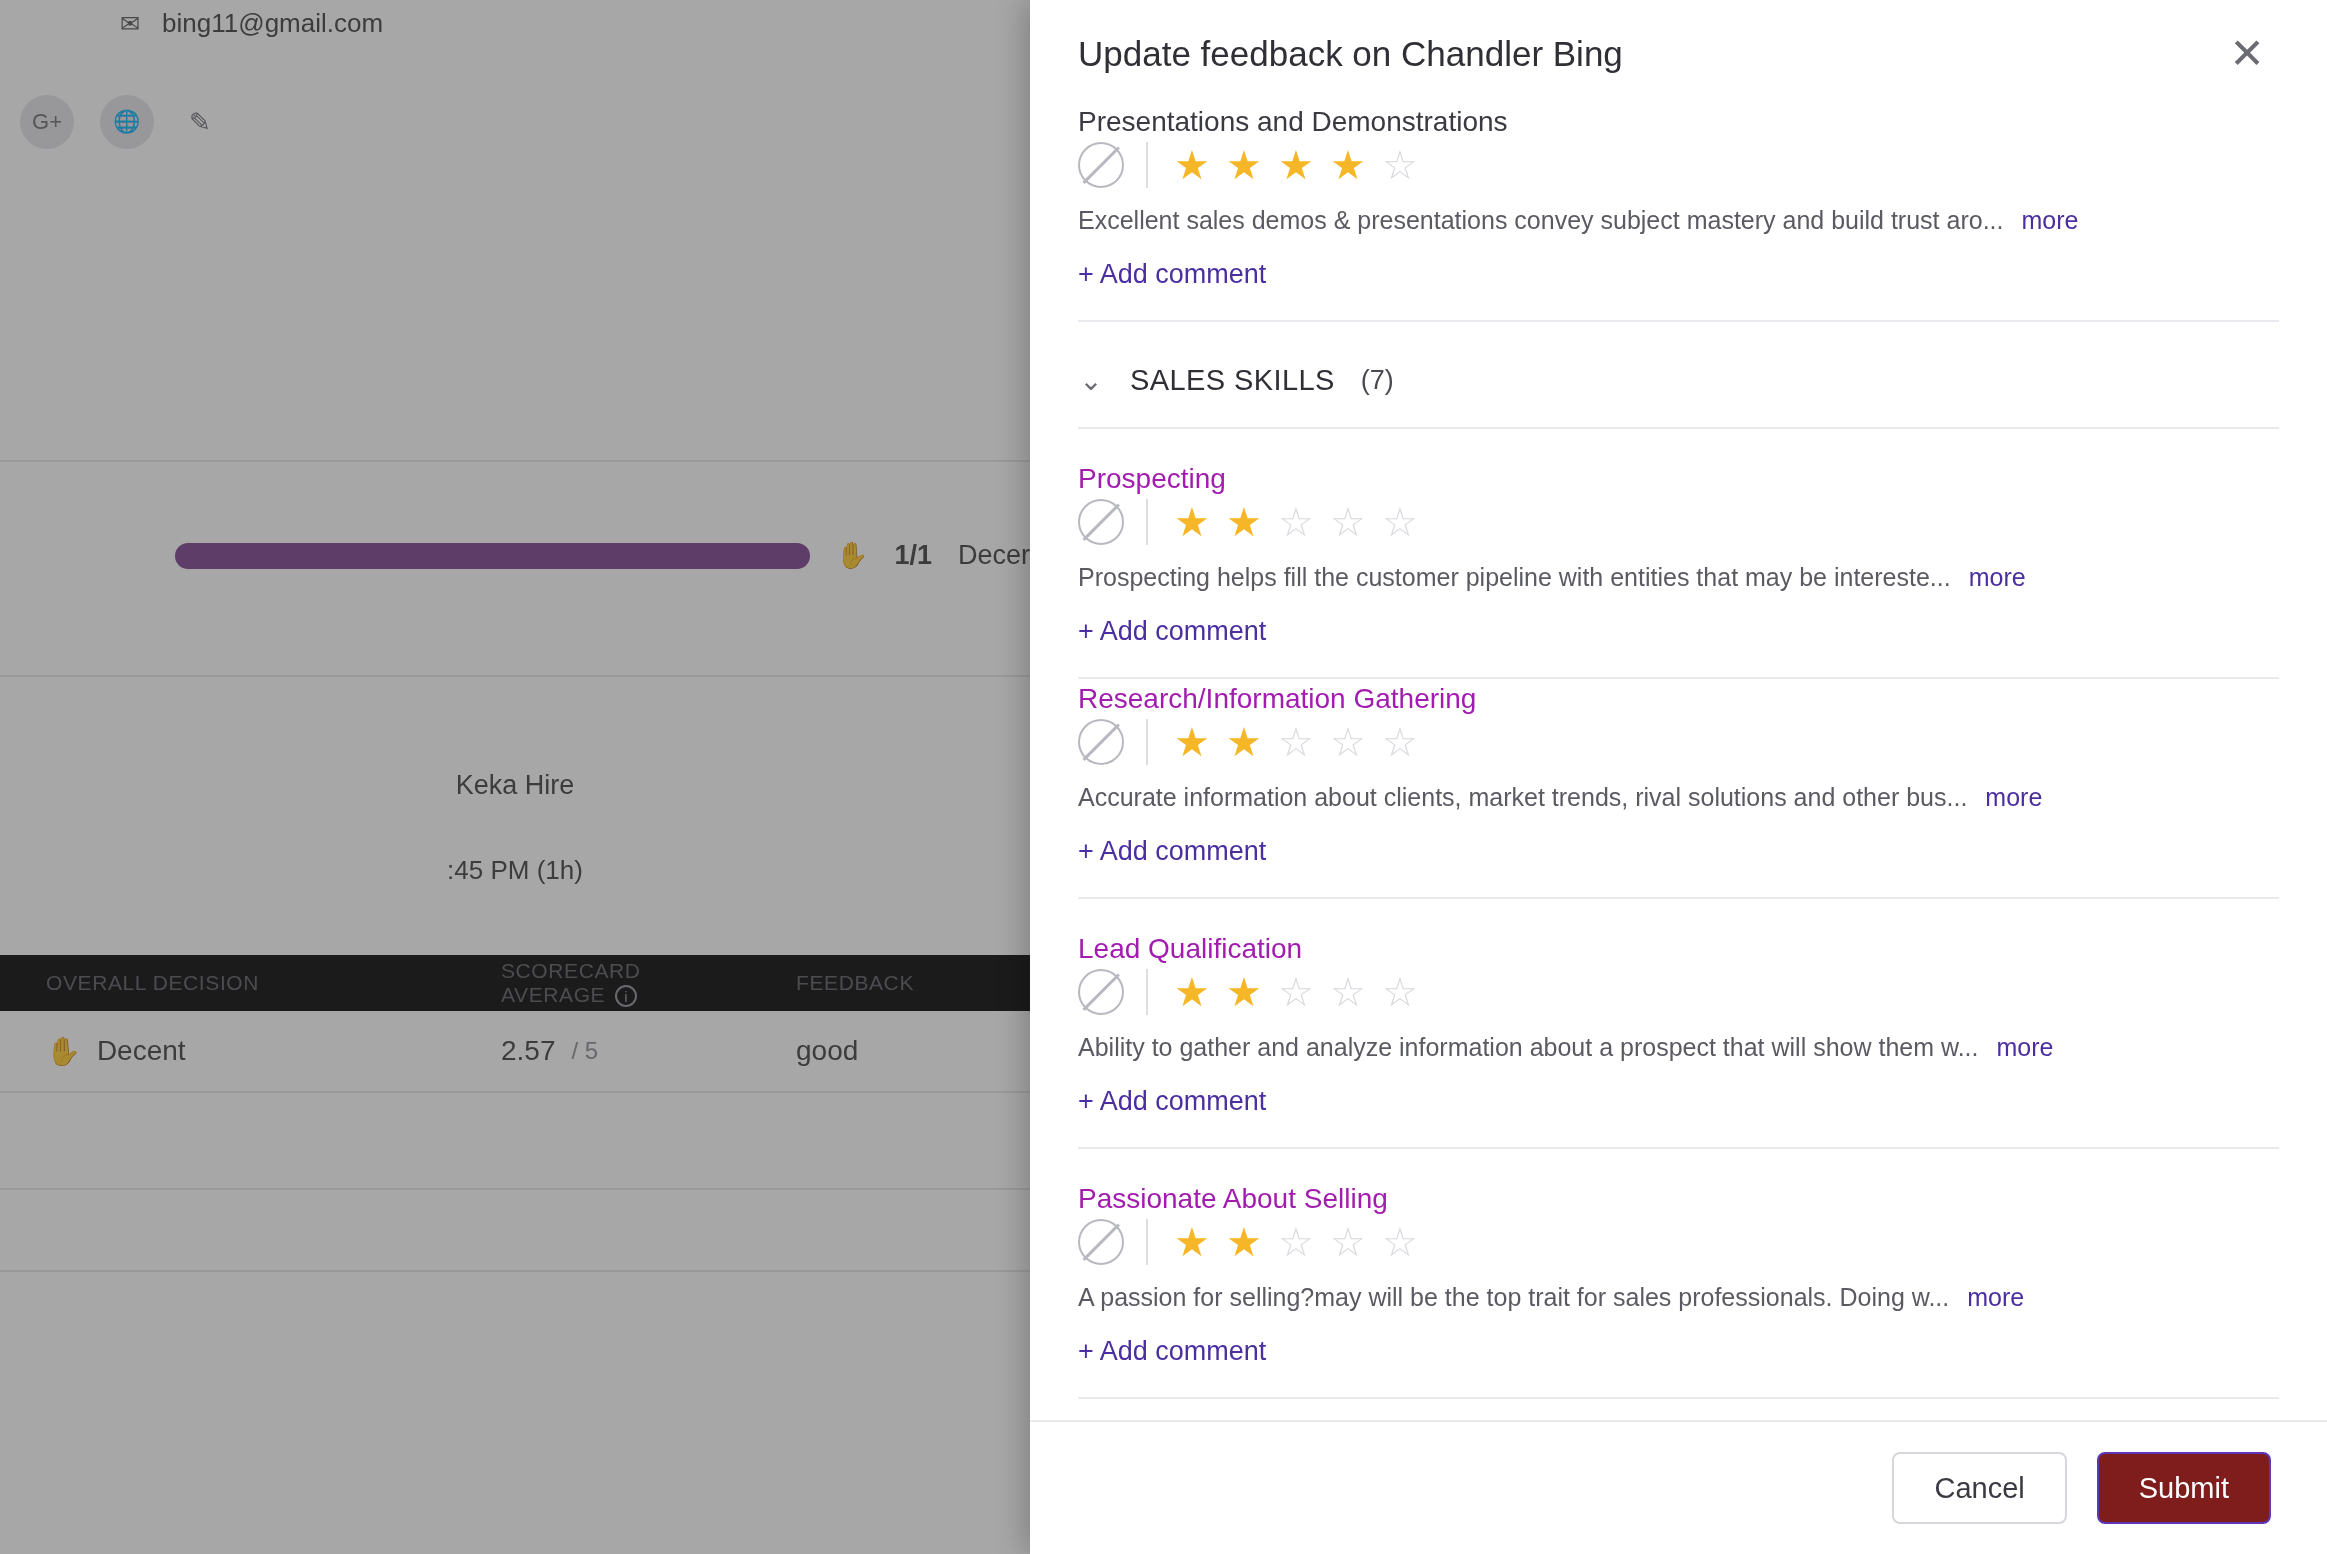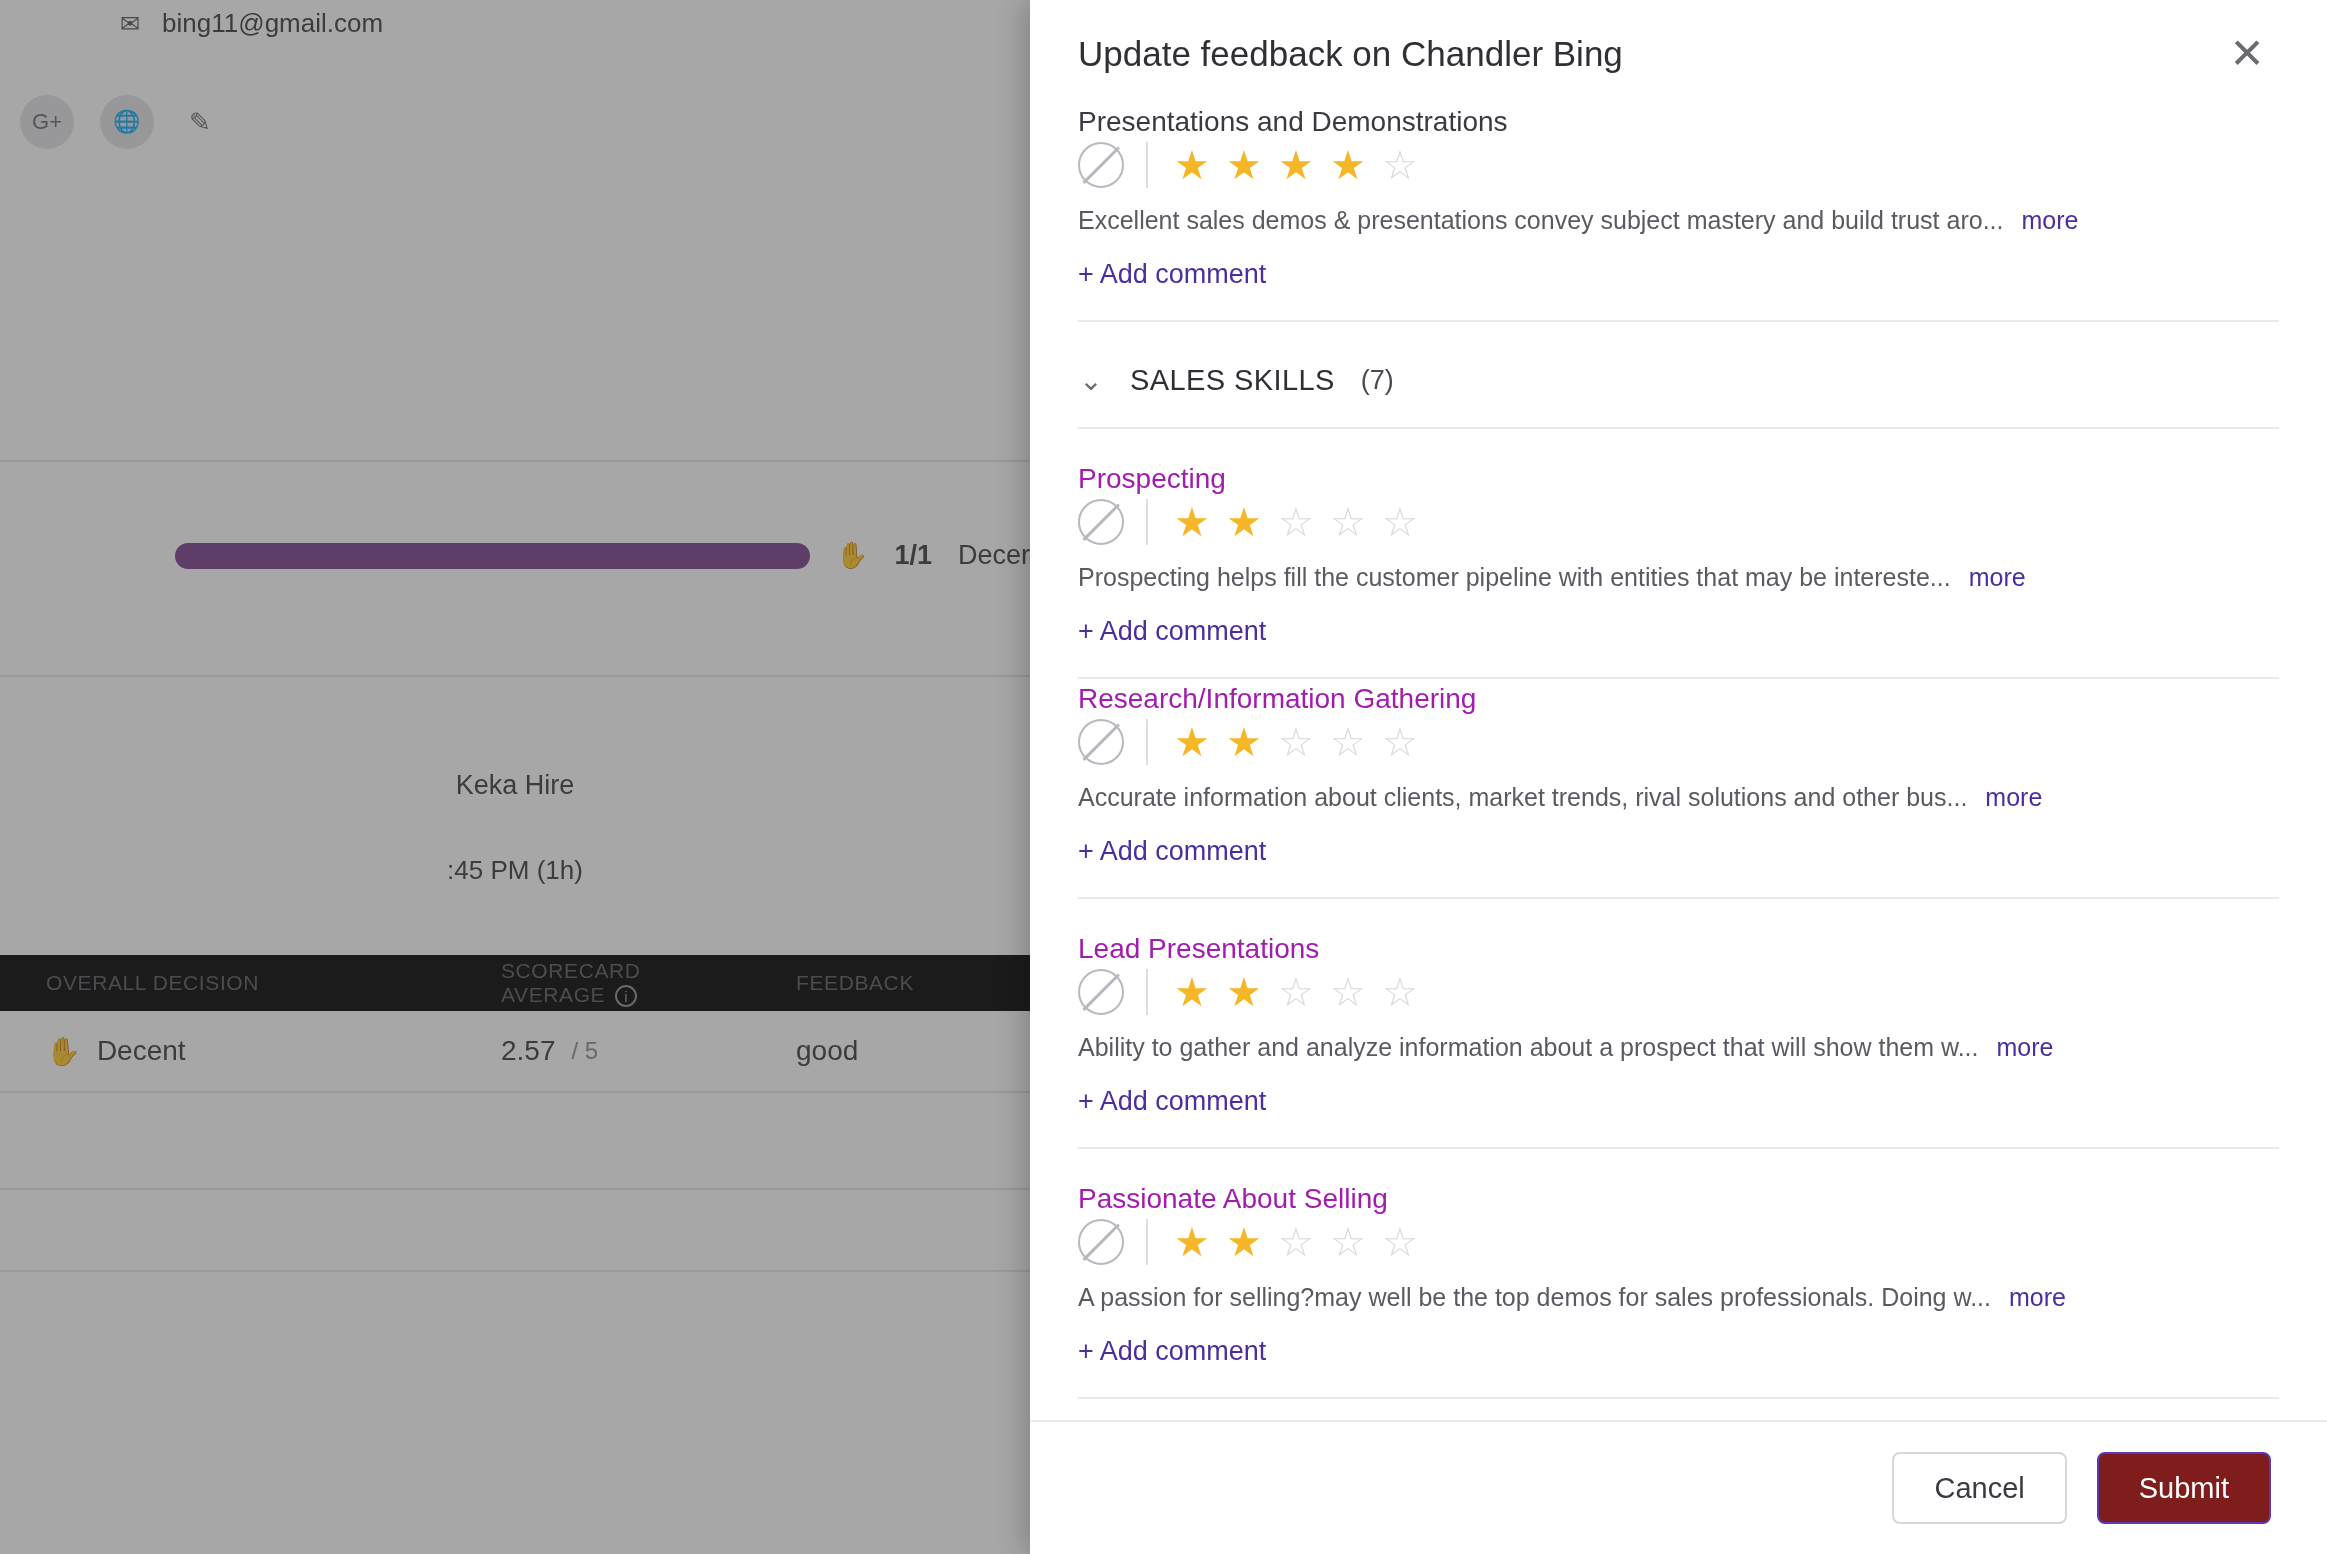--- a/index.html
+++ b/index.html
@@ -344,21 +344,21 @@
           <span class="txt">Accurate information about clients, market trends, rival solutions and other bus...</span>
           <span class="more-link">more</span>
         </div>
         <div class="add-comment">+ Add comment</div>
       </div>
 
       <div class="hr"></div>
 
       <div class="crit-item" style="margin-top:30px">
         <div class="crit-top">
-          <div class="crit-name">Lead Presentations</div>
+          <div class="crit-name">Lead Qualification</div>
           <div class="rating">
             <div class="ban"></div>
             <div class="rating-sep"></div>
             <span class="star on">★</span>
             <span class="star on">★</span>
             <span class="star">☆</span>
             <span class="star">☆</span>
             <span class="star">☆</span>
           </div>
         </div>
@@ -378,21 +378,21 @@
             <div class="ban"></div>
             <div class="rating-sep"></div>
             <span class="star on">★</span>
             <span class="star on">★</span>
             <span class="star">☆</span>
             <span class="star">☆</span>
             <span class="star">☆</span>
           </div>
         </div>
         <div class="crit-desc">
-          <span class="txt">A passion for selling?may well be the top demos for sales professionals. Doing w...</span>
+          <span class="txt">A passion for selling?may will be the top trait for sales professionals. Doing w...</span>
           <span class="more-link">more</span>
         </div>
         <div class="add-comment">+ Add comment</div>
       </div>
 
       <div class="hr"></div>
 
       <div class="crit-item" style="margin-top:30px">
         <div class="crit-top">
           <div class="crit-name">Goal Oriented</div>

